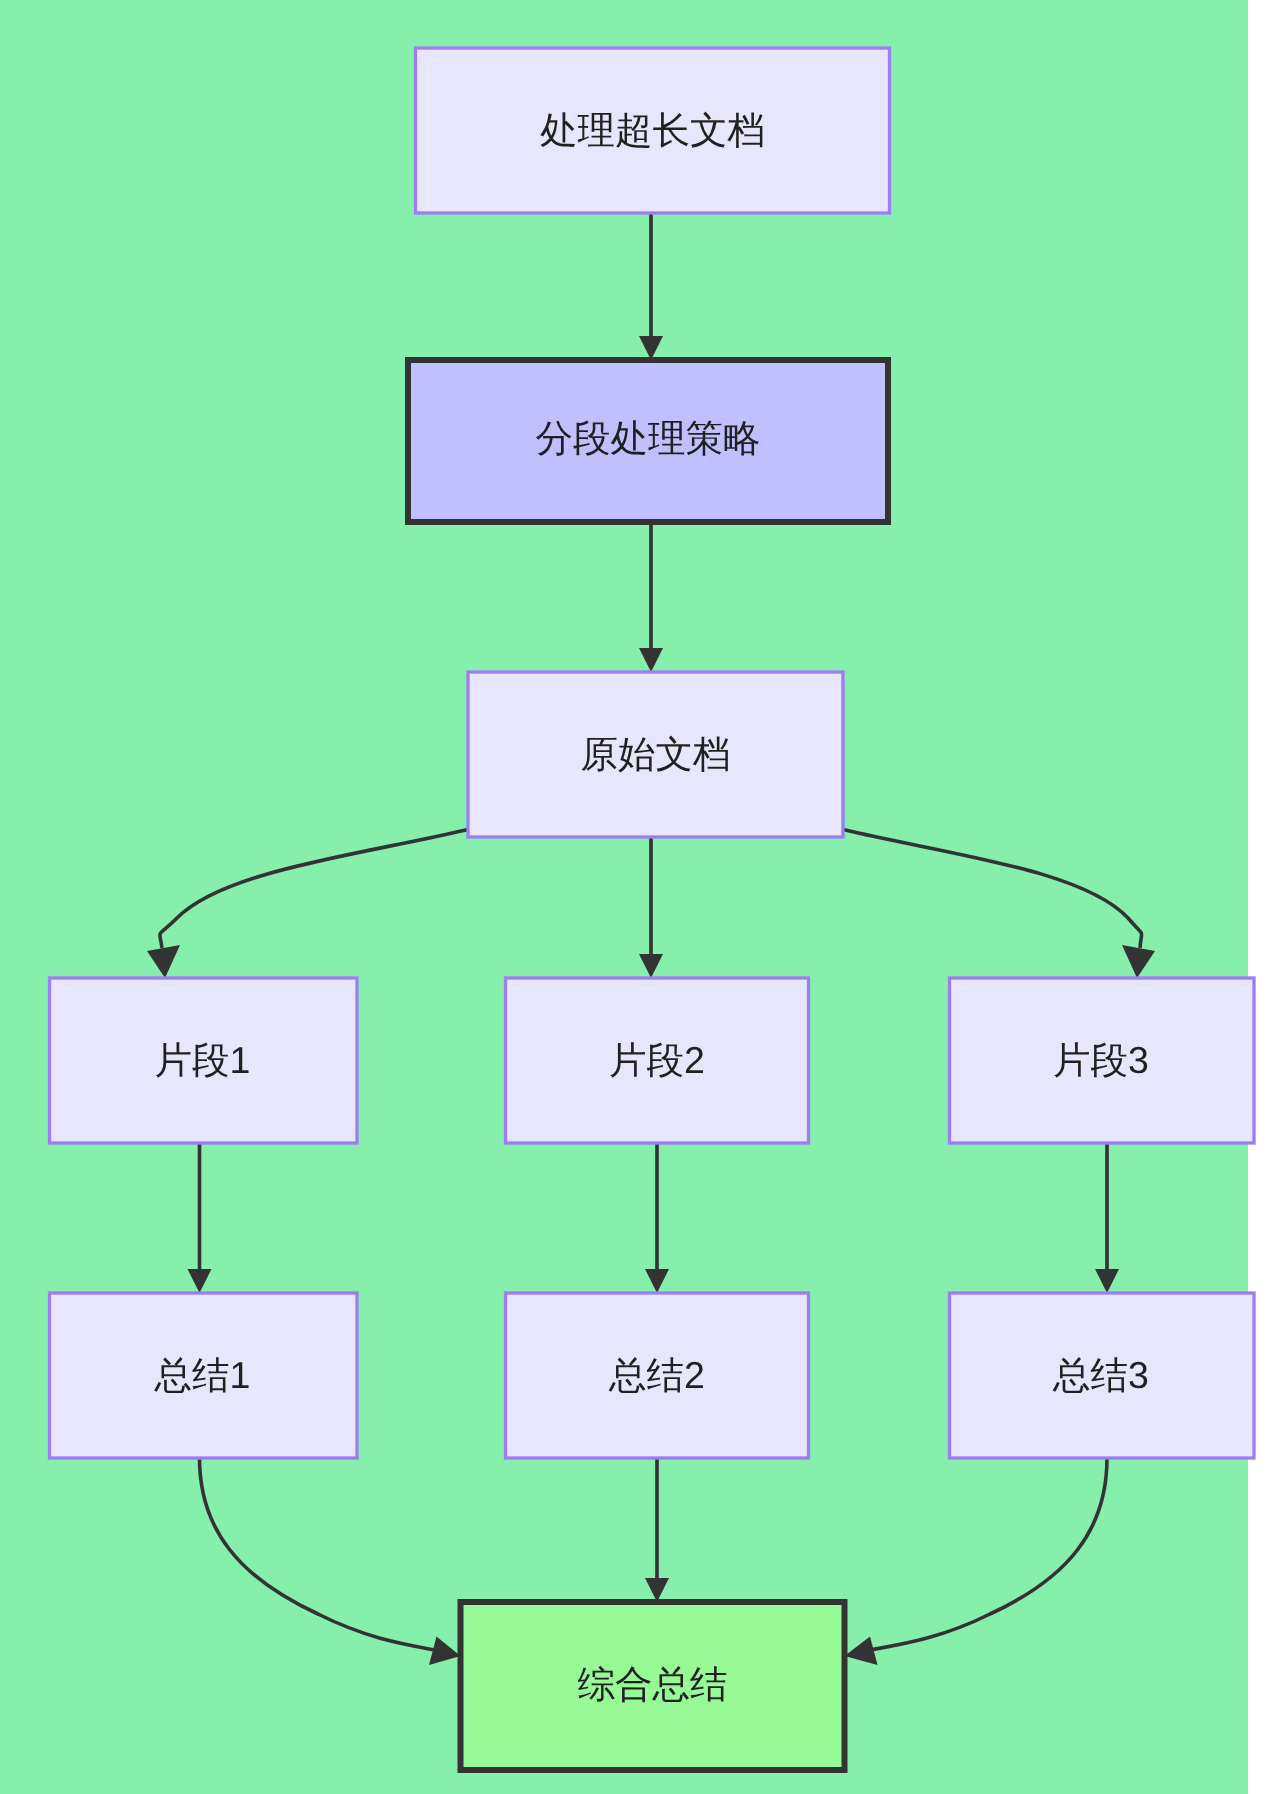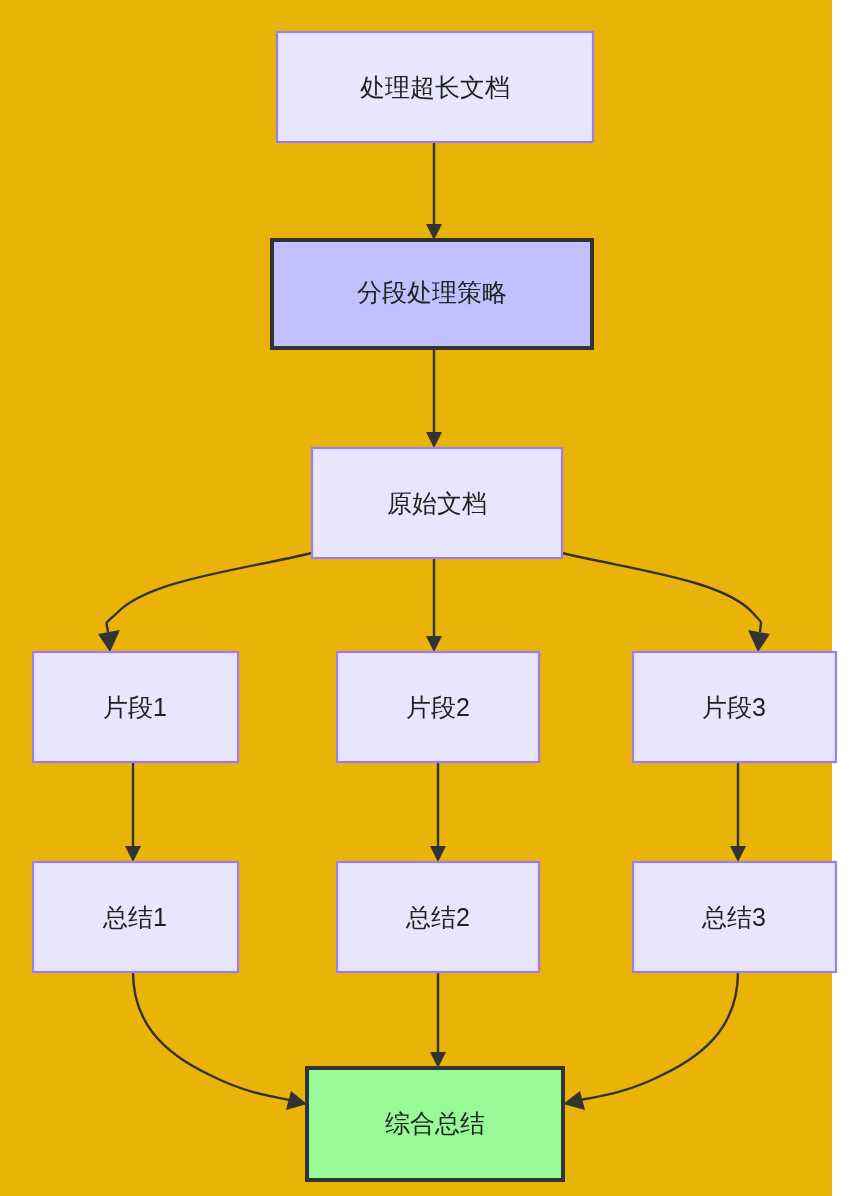--- a/index.html
+++ b/index.html
@@ -10,21 +10,21 @@
   body {
     width: 852px;
     height: 1196px;
     overflow: hidden;
     font-family: "Liberation Sans", "DejaVu Sans", sans-serif;
   }
   #diagram-root {
     position: relative;
     width: 832px;
     height: 1196px;
-    background: #eab308;
+    background: #86efac;
   }
   svg.flowchart {
     display: block;
     width: 852px;
     height: 1196px;
   }
   .node-label {
     font-family: "Liberation Sans", "DejaVu Sans", sans-serif;
     font-size: 25px;
     fill: #1f2020;

